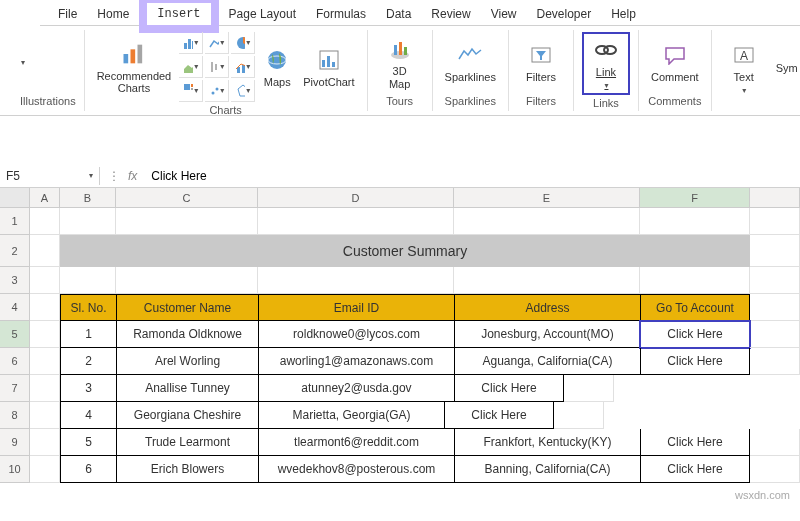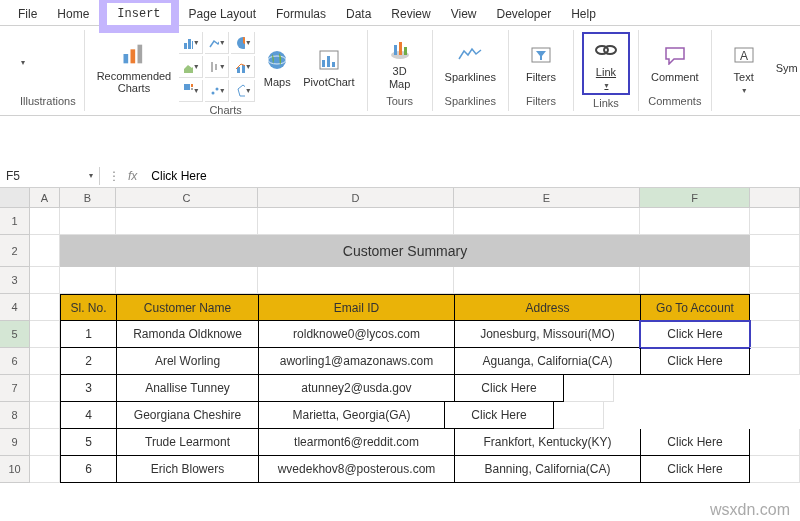--- a/index.html
+++ b/index.html
@@ -1,19 +1,19 @@
 <!DOCTYPE html>
 <html><head>
 <meta charset="utf-8">
 <style>
 * { box-sizing: border-box; margin: 0; padding: 0; }
 body { font-family: 'Segoe UI', Tahoma, sans-serif; font-size: 12px; color: #333; background: #fff; width: 800px; height: 521px; overflow: hidden; position: relative; }
 
 
-.tabs { display: flex; padding: 3px 8px 0; border-bottom: 1px solid #d0d0d0; align-items: center; height: 26px; }
+.tabs { display: flex; padding: 3px 8px 0; border-bottom: 1px solid #d0d0d0; align-items: center; height: 26px; margin-left: 40px; }
 .tab { padding: 4px 10px; cursor: pointer; font-size: 12px; }
 .tab.active { border: 8px solid #c4b5fd; font-family: Liberation Mono, monospace; }
 .ribbon { display: flex; padding: 4px 6px; height: 90px; border-bottom: 1px solid #d0d0d0; }
 .group { display: flex; flex-direction: column; justify-content: space-between; border-right: 1px solid #e0e0e0; padding: 2px 8px; position: relative; }
 .group-body { display: flex; align-items: center; gap: 4px; flex: 1; }
 .group-label { text-align: center; font-size: 11px; color: #555; padding: 2px 0; }
 .bigbtn { display: flex; flex-direction: column; align-items: center; justify-content: center; gap: 2px; padding: 2px 4px; cursor: pointer; min-width: 48px; }
 .bigbtn .icon { width: 28px; height: 28px; display: flex; align-items: center; justify-content: center; }
 .bigbtn .lbl { font-size: 11px; text-align: center; line-height: 1.1; }
 .smallgrid { display: grid; grid-template-columns: repeat(3, 24px); grid-template-rows: repeat(3, 22px); gap: 2px; }
@@ -48,21 +48,21 @@
 .cF { width: 110px; }
 .cG { width: 50px; }
 .title { background: #c9c9c9; font-weight: normal; justify-content: center; font-size: 14px; border: none; }
 .thdr { background: #eab308; font-weight: normal; justify-content: center; border: 1px solid #000; border-right: none; }
 .thdr.last { border-right: 1px solid #000; text-align: center; }
 .tdata { border: 1px solid #000; border-top: none; border-right: none; justify-content: center; }
 .tdata.last { border-right: 1px solid #000; }
 .active-cell { outline: 2px solid #4040c0; outline-offset: -1px; }
 
 svg { display: block; }
-.watermark { position: absolute; bottom: 2px; right: 10px; color: #aaa; font-size: 16px; }
+.watermark { position: absolute; bottom: 20px; right: 10px; color: #aaa; font-size: 11px; }
 </style>
 </head>
 <body>
 
 <div class="tabs">
   <div class="tab">File</div>
   <div class="tab">Home</div>
   <div class="tab active">Insert</div>
   <div class="tab">Page Layout</div>
   <div class="tab">Formulas</div>
@@ -347,21 +347,21 @@
       <div class="cell thdr last cF">Go To Account</div>
       <div class="cell cG"></div>
     </div>
 
     <div class="row">
         <div class="rowhdr sel">5</div>
       <div class="cell cA"></div>
       <div class="cell tdata cB">1</div>
       <div class="cell tdata cC">Ramonda Oldknowe</div>
       <div class="cell tdata cD">roldknowe0@lycos.com</div>
-      <div class="cell tdata cE">Jonesburg, Missouri(MO)</div>
+      <div class="cell tdata cE">Jonesburg, Account(MO)</div>
       <div class="cell tdata last cF active-cell">Click Here</div>
       <div class="cell cG"></div>
     </div>
     <div class="row">
         <div class="rowhdr">6</div>
       <div class="cell cA"></div>
       <div class="cell tdata cB">2</div>
       <div class="cell tdata cC">Arel Worling</div>
       <div class="cell tdata cD">aworling1@amazonaws.com</div>
       <div class="cell tdata cE">Aguanga, California(CA)</div>

